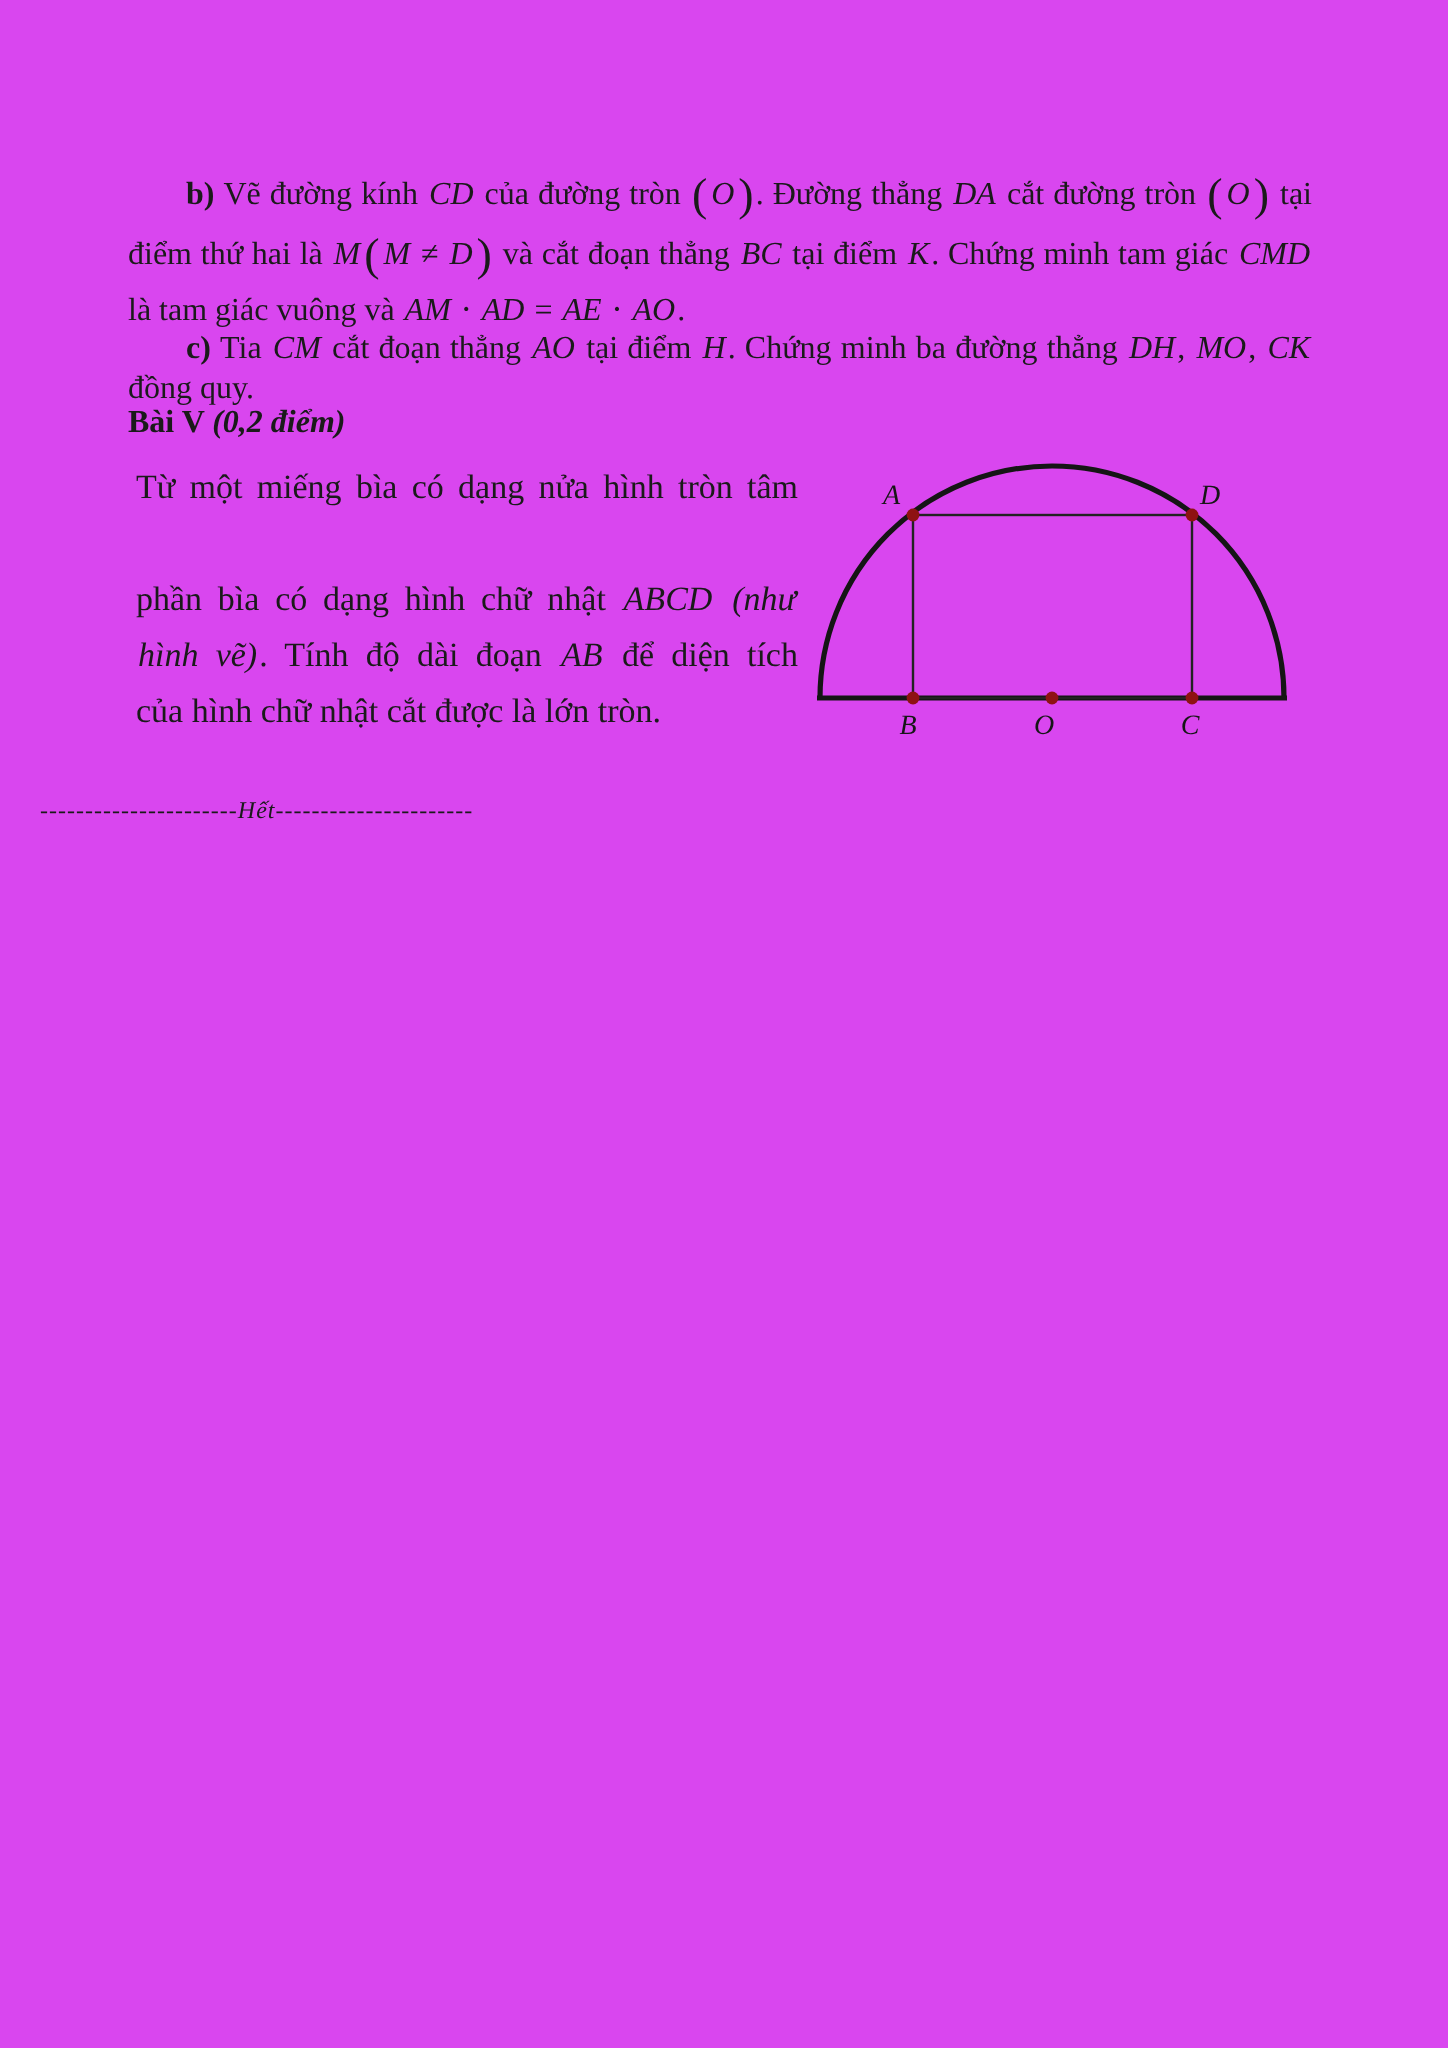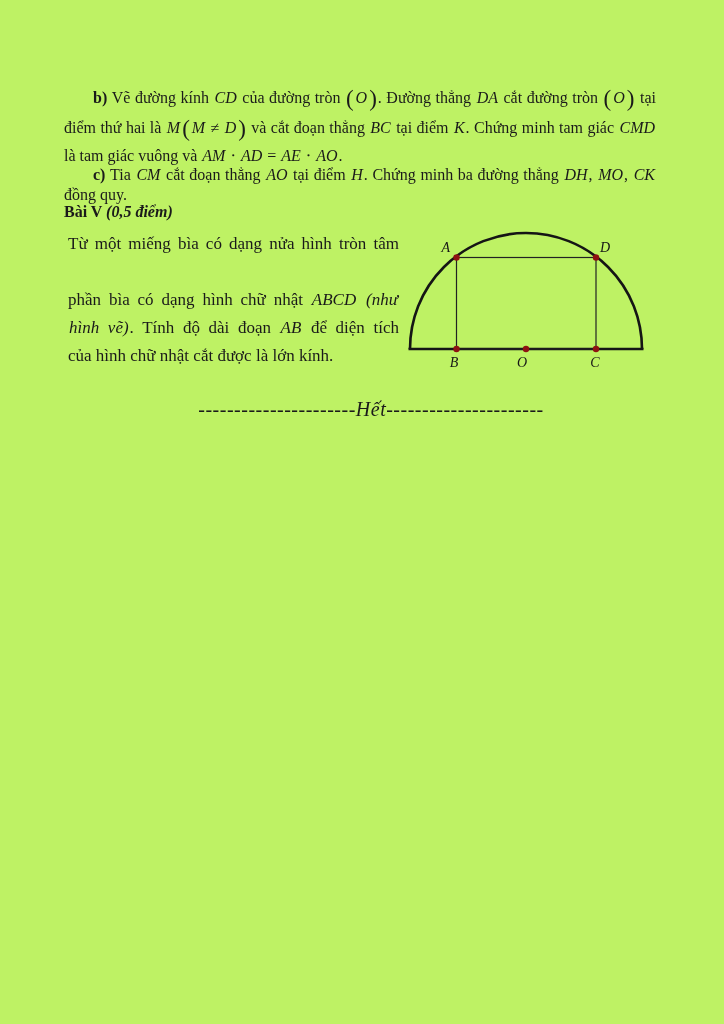--- a/index.html
+++ b/index.html
@@ -4,21 +4,21 @@
 <style>
   html, body {
     margin: 0;
     padding: 0;
     background: #ffffff;
   }
   .page {
     position: relative;
     width: 724px;
     height: 1024px;
-    background: #bef264;
+    background: #d946ef;
     font-family: "Liberation Serif", "DejaVu Serif", serif;
     color: #1a1a1a;
     overflow: hidden;
   }
   .line {
     position: absolute;
     left: 64px;
     width: 592px;
     font-size: 16px;
     line-height: 24px;
@@ -44,22 +44,21 @@
     font-size: 23px;
     line-height: 16px;
     vertical-align: -2.5px;
     padding: 0 1px;
   }
   .divider {
     position: absolute;
     top: 398px;
     left: 20px;
     width: 702px;
-    text-align: center;
-    font-size: 20px;
+    font-size: 12px;
     font-style: italic;
     letter-spacing: 0.5px;
   }
   .figure-svg {
     position: absolute;
     left: 398px;
     top: 228px;
   }
   .fig-label {
     font-family: "Liberation Serif", "DejaVu Serif", serif;
@@ -71,26 +70,26 @@
 </head>
 <body>
 
 <div class="page">
 
   <div class="line jline indent" style="top:86px"><span class="r-b">b) </span><span class="r-n">Vẽ đường kính </span><span class="r-i">CD</span><span class="r-n"> của đường tròn </span><span class="r-p">(</span><span class="r-i">O</span><span class="r-p">)</span><span class="r-n">. Đường thẳng </span><span class="r-i">DA</span><span class="r-n"> cắt đường tròn </span><span class="r-p">(</span><span class="r-i">O</span><span class="r-p">)</span><span class="r-n"> tại</span></div>
   <div class="line jline" style="top:116px"><span class="r-n">điểm thứ hai là </span><span class="r-i">M</span><span class="r-p">(</span><span class="r-i">M</span><span class="r-n"> ≠ </span><span class="r-i">D</span><span class="r-p">)</span><span class="r-n"> và cắt đoạn thẳng </span><span class="r-i">BC</span><span class="r-n"> tại điểm </span><span class="r-i">K</span><span class="r-n">. Chứng minh tam giác </span><span class="r-i">CMD</span></div>
   <div class="line" style="top:144px"><span class="r-n">là tam giác vuông và </span><span class="r-i">AM</span><span class="r-n"> ⋅ </span><span class="r-i">AD</span><span class="r-n"> = </span><span class="r-i">AE</span><span class="r-n"> ⋅ </span><span class="r-i">AO</span><span class="r-n">.</span></div>
   <div class="line jline indent" style="top:163px"><span class="r-b">c) </span><span class="r-n">Tia </span><span class="r-i">CM</span><span class="r-n"> cắt đoạn thẳng </span><span class="r-i">AO</span><span class="r-n"> tại điểm </span><span class="r-i">H</span><span class="r-n">. Chứng minh ba đường thẳng </span><span class="r-i">DH</span><span class="r-n">,  </span><span class="r-i">MO</span><span class="r-n">,  </span><span class="r-i">CK</span></div>
   <div class="line" style="top:183px"><span class="r-n">đồng quy.</span></div>
-  <div class="line" style="top:200px"><span class="r-b">Bài V </span><span class="r-bi">(0,5 điểm)</span></div>
+  <div class="line" style="top:200px"><span class="r-b">Bài V </span><span class="r-bi">(0,2 điểm)</span></div>
 
   <div class="pline jline" style="top:231px"><span class="r-n">Từ một miếng bìa có dạng nửa hình tròn tâm</span></div>
   <div class="pline jline" style="top:287px"><span class="r-n">phần bìa có dạng hình chữ nhật </span><span class="r-i">ABCD</span><span class="r-n"> </span><span class="r-i">(như</span></div>
   <div class="pline jline" style="top:315px"><span class="r-i">hình vẽ)</span><span class="r-n">. Tính độ dài đoạn </span><span class="r-i">AB</span><span class="r-n"> để diện tích</span></div>
-  <div class="pline" style="top:343px"><span class="r-n">của hình chữ nhật cắt được là lớn kính.</span></div>
+  <div class="pline" style="top:343px"><span class="r-n">của hình chữ nhật cắt được là lớn tròn.</span></div>
 
   <svg class="figure-svg" width="272" height="149" viewBox="398 228 272 149">
     <path d="M 410 349 A 116 116 0 0 1 642 349" fill="none" stroke="#151515" stroke-width="2.6"></path>
     <line x1="408.5" y1="349" x2="643.5" y2="349" stroke="#151515" stroke-width="2.6"></line>
     <rect x="456.5" y="257.5" width="139.5" height="91.5" fill="none" stroke="#222222" stroke-width="1.2"></rect>
 
     <circle cx="456.5" cy="257.5" r="3.2" fill="#8e1212"></circle>
     <circle cx="596" cy="257.5" r="3.2" fill="#8e1212"></circle>
     <circle cx="456.5" cy="349" r="3.2" fill="#8e1212"></circle>
     <circle cx="526" cy="349" r="3.2" fill="#8e1212"></circle>

